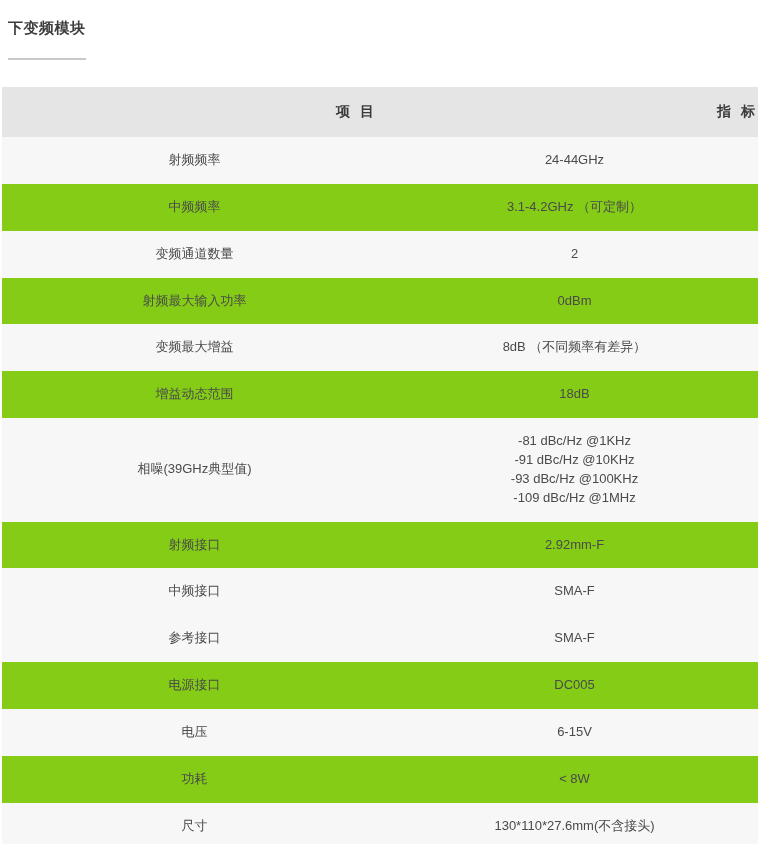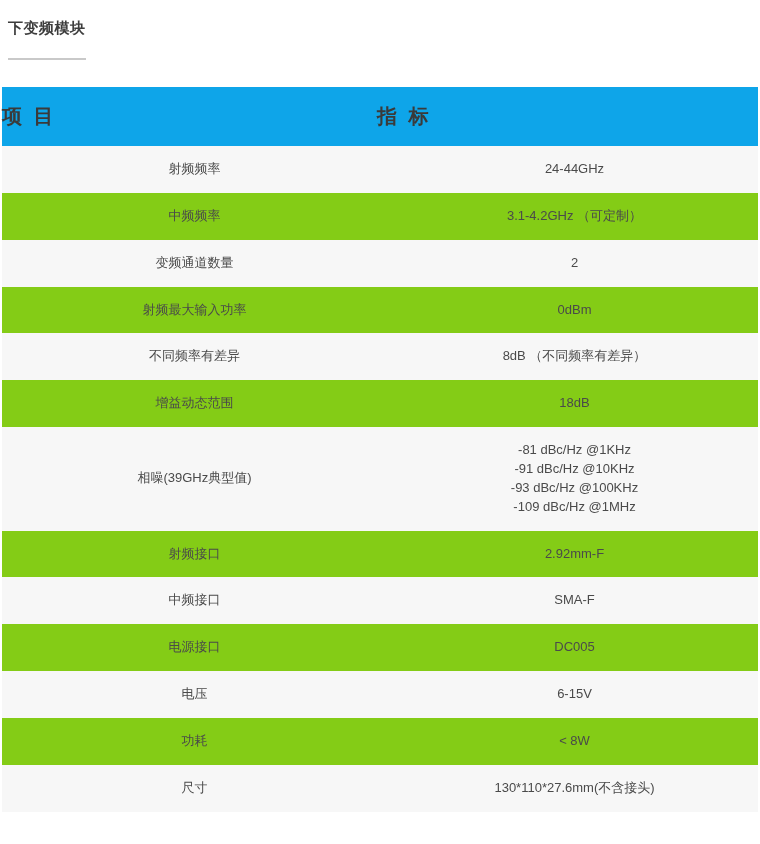--- a/index.html
+++ b/index.html
@@ -33,25 +33,25 @@
   table.spec-table {
     border-collapse: collapse;
     width: 756px;
     margin: 17px 0 0 2px;
     table-layout: fixed;
   }
   table.spec-table col.col-item { width: 375px; }
   table.spec-table col.col-value { width: 381px; }
 
   table.spec-table th {
-    background: #0ea5e9;
-    font-size: 20px;
+    background: #e5e5e5;
+    font-size: 14px;
     font-weight: bold;
     color: #3a3a3a;
-    text-align: left;
+    text-align: right;
     padding: 16px 0;
     border: none;
     letter-spacing: 3px;
   }
   table.spec-table td {
     font-size: 13px;
     color: #4a4a4a;
     padding: 14px 0 14px 10px;
     vertical-align: middle;
     border: none;
@@ -94,40 +94,44 @@
         </tr>
         <tr class="odd">
           <td class="item-cell">变频通道数量</td>
           <td class="value-cell">2</td>
         </tr>
         <tr class="even">
           <td class="item-cell">射频最大输入功率</td>
           <td class="value-cell">0dBm</td>
         </tr>
         <tr class="odd">
-          <td class="item-cell">不同频率有差异</td>
+          <td class="item-cell">变频最大增益</td>
           <td class="value-cell">8dB  （不同频率有差异）</td>
         </tr>
         <tr class="even">
           <td class="item-cell">增益动态范围</td>
           <td class="value-cell">18dB</td>
         </tr>
         <tr class="odd">
           <td class="item-cell">相噪(39GHz典型值)</td>
           <td class="value-cell multiline">-81 dBc/Hz @1KHz
 -91 dBc/Hz @10KHz
 -93 dBc/Hz @100KHz
 -109 dBc/Hz @1MHz</td>
         </tr>
         <tr class="even">
           <td class="item-cell">射频接口</td>
           <td class="value-cell">2.92mm-F</td>
         </tr>
         <tr class="odd">
           <td class="item-cell">中频接口</td>
+          <td class="value-cell">SMA-F</td>
+        </tr>
+        <tr class="odd">
+          <td class="item-cell">参考接口</td>
           <td class="value-cell">SMA-F</td>
         </tr>
         <tr class="even">
           <td class="item-cell">电源接口</td>
           <td class="value-cell">DC005</td>
         </tr>
         <tr class="odd">
           <td class="item-cell">电压</td>
           <td class="value-cell">6-15V</td>
         </tr>

